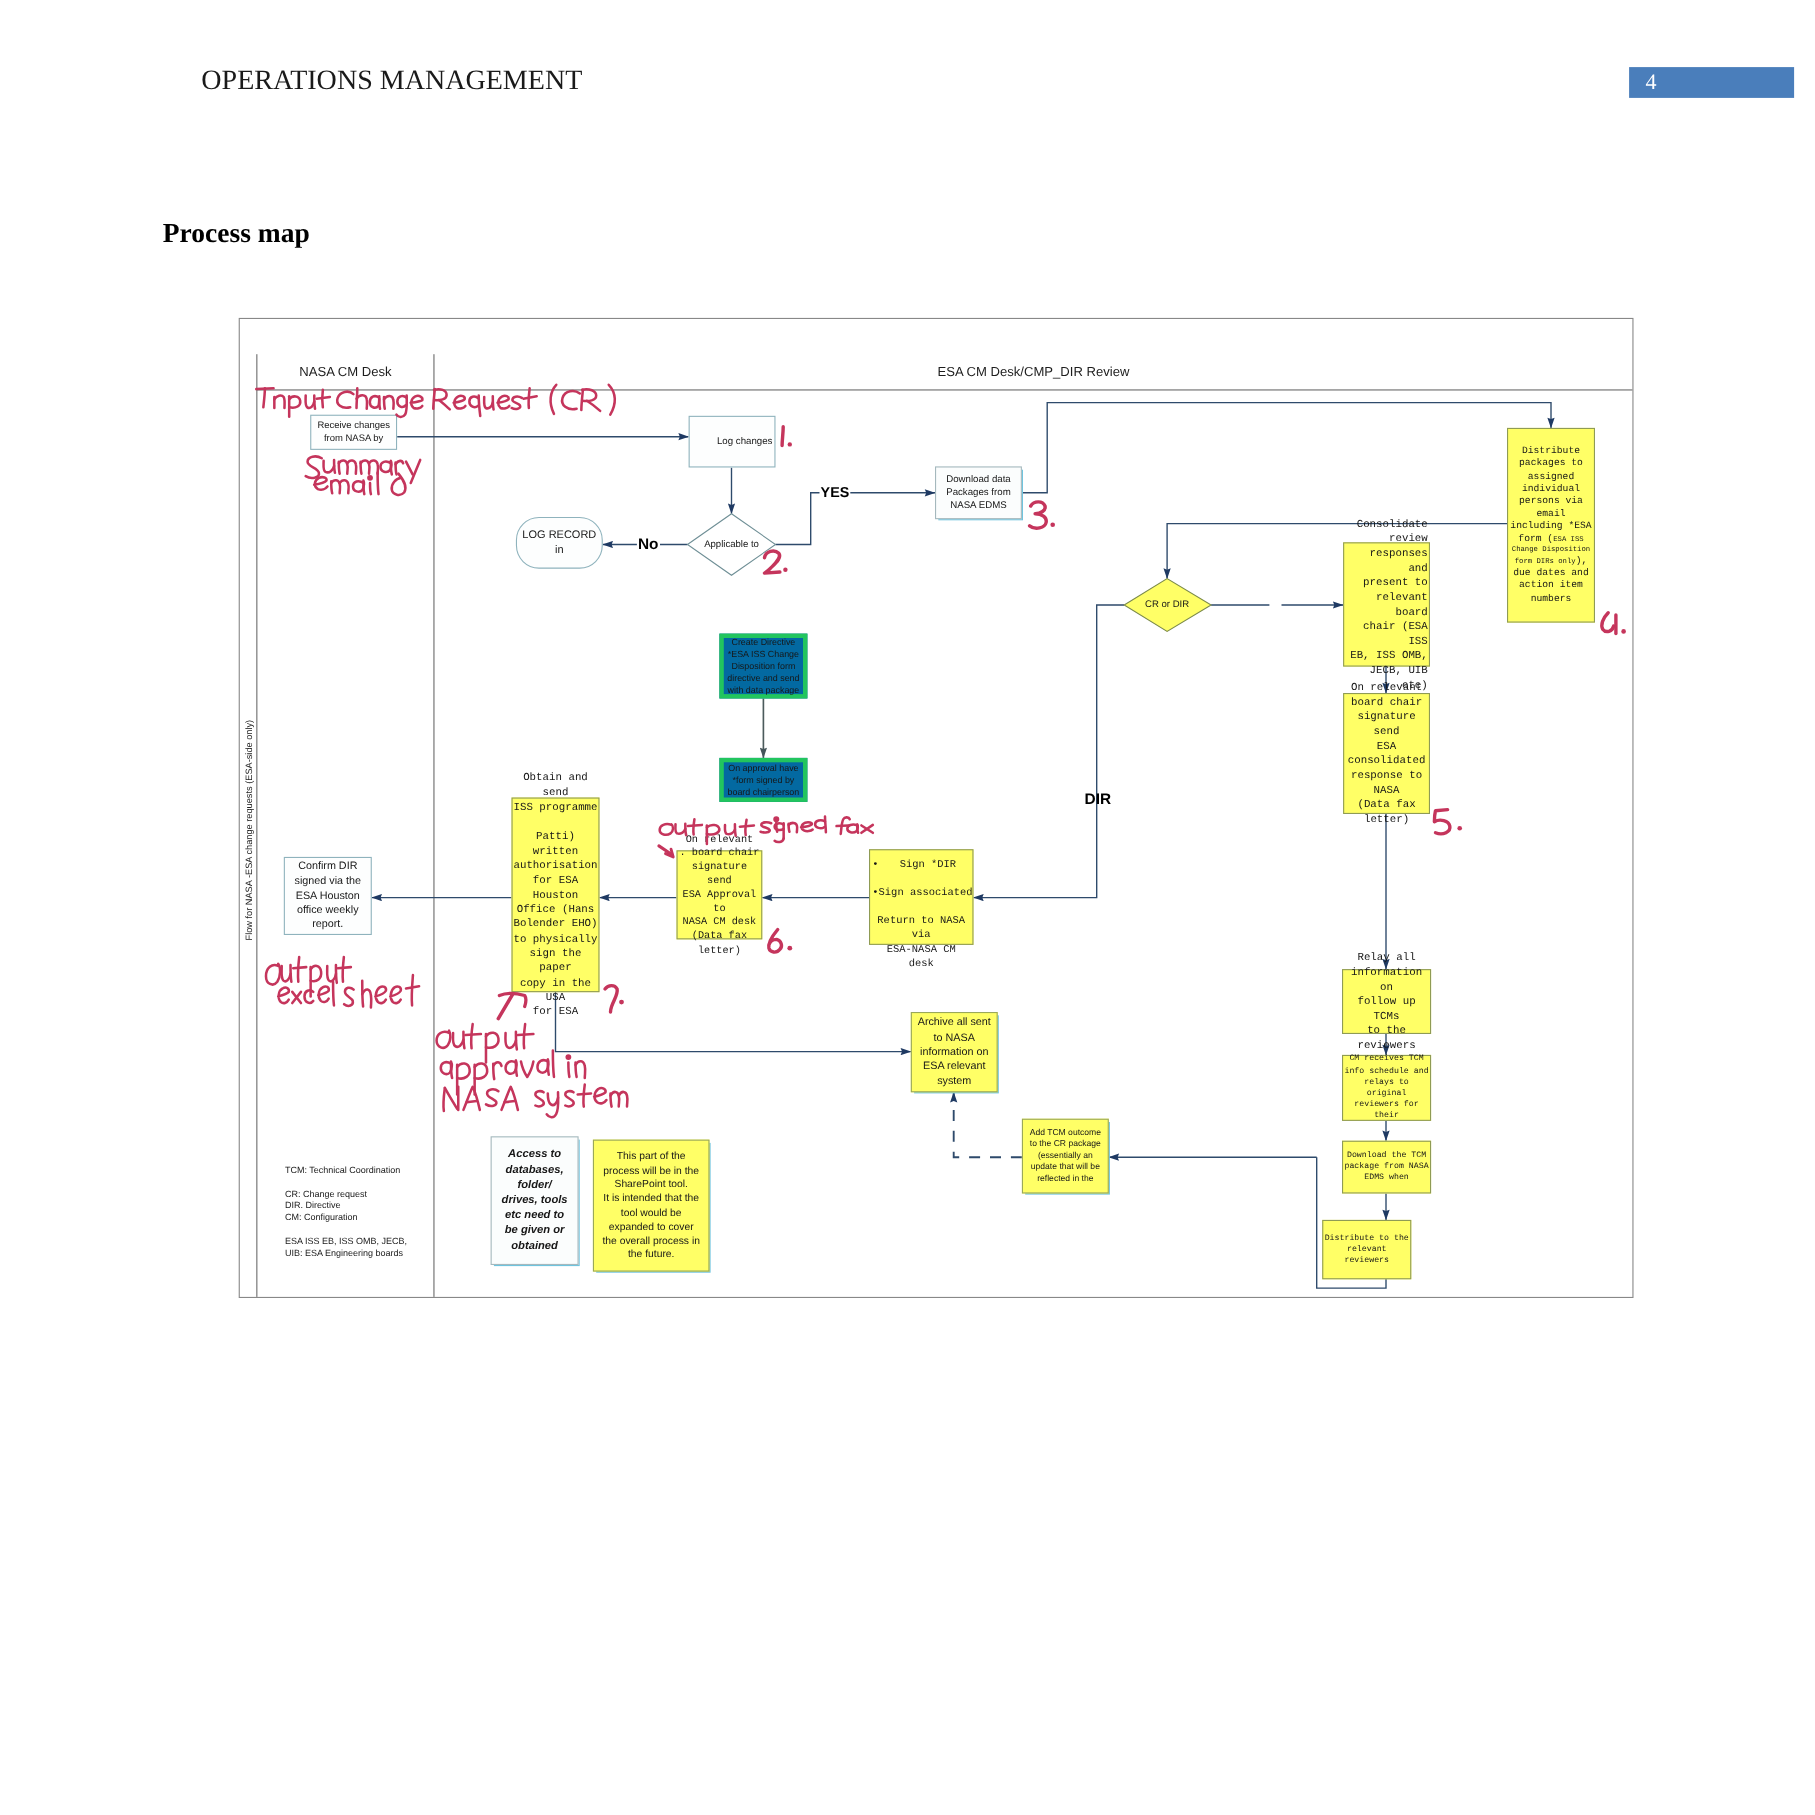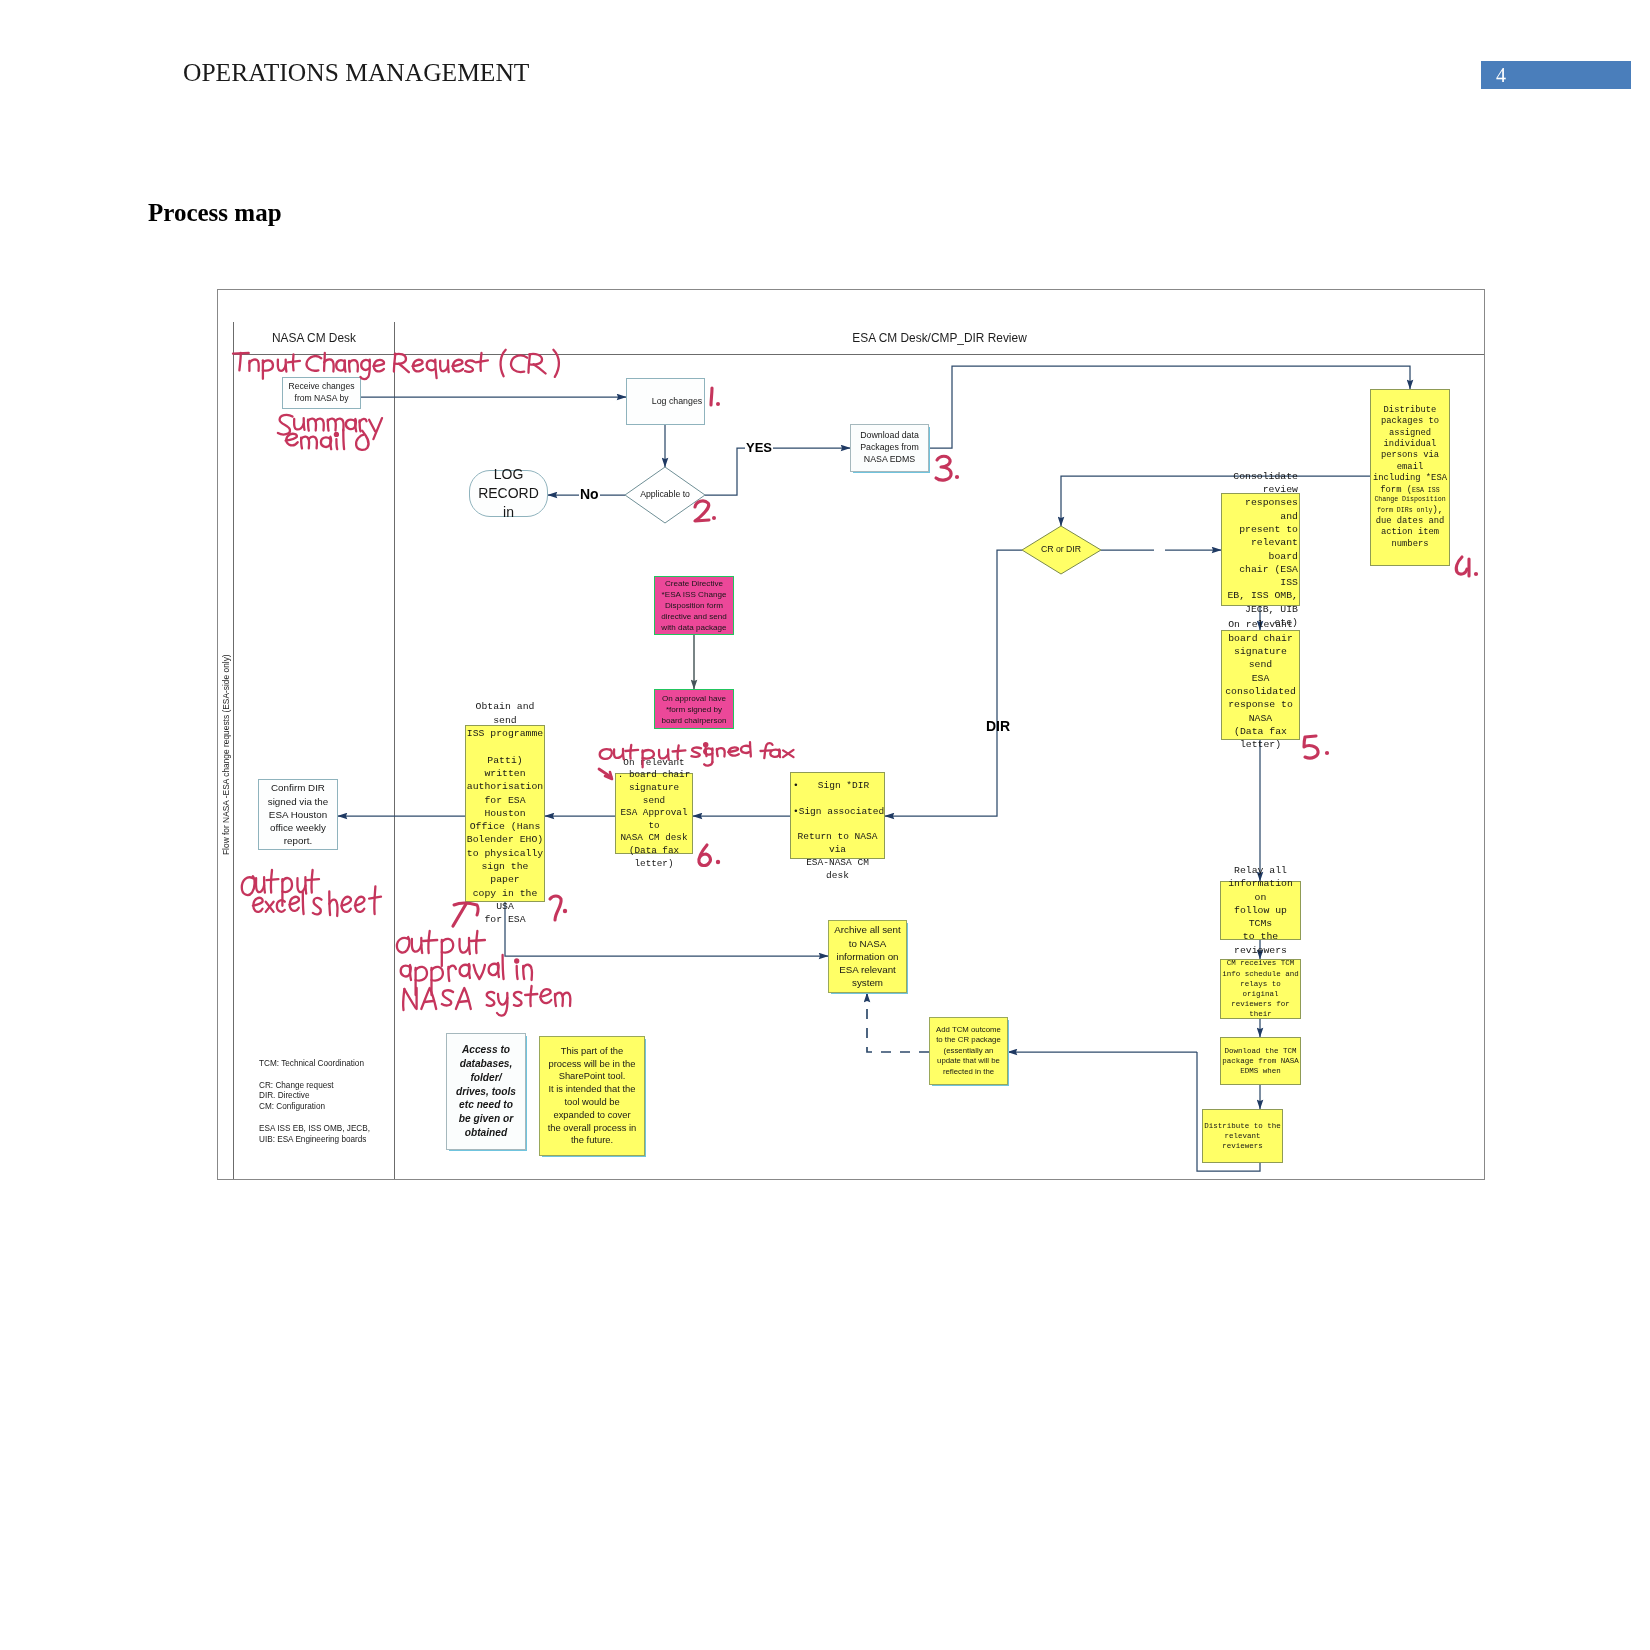--- a/index.html
+++ b/index.html
@@ -21,21 +21,21 @@
   .lane-hdr span{font-family:"Liberation Sans",sans-serif;font-size:11.9px;color:#1d1d1d;}
   .hline{position:absolute;background:#6b6b6b;height:1px;}
   .vline{position:absolute;background:#6b6b6b;width:1px;}
   .sidelabel{position:absolute;font-family:"Liberation Sans",sans-serif;font-size:8.4px;color:#222;
     transform-origin:0 0;white-space:nowrap;}
 
   
   .node{position:absolute;box-sizing:border-box;display:flex;align-items:center;justify-content:center;text-align:center;
         font-family:"Liberation Sans",sans-serif;color:#171717;line-height:1.36;white-space:pre-line;padding:0 1px;}
   .n-white{background:#fdfefe;border:1px solid #8fb3bd;}
-  .n-plain{background:#ec4899;border:1px solid #22c55e;}
+  .n-plain{background:#0369a1;border:4px solid #22c55e;}
   .n-yellow{background:#ffff66;border:1px solid #8f9b55;font-family:Liberation Mono, monospace;}
   .n-cyan{background:#fbfdfd;border:1px solid #a5b8bd;box-shadow:2px 2px 0 -1px #6fc4de;}
   .n-ycyan{background:#ffff66;border:1px solid #9aa85a;box-shadow:2px 2px 0 -1px #6fc4de;}
 
   .lbl{position:absolute;font-family:"Liberation Sans",sans-serif;font-weight:bold;color:#000;}
   .legend{position:absolute;font-family:"Liberation Sans",sans-serif;font-size:8.2px;color:#1a1a1a;line-height:1.32;white-space:pre-line;}
 
   svg.layer{position:absolute;left:0;top:0;overflow:visible;pointer-events:none;}
   .ink{fill:none;stroke:#c5355c;stroke-linecap:round;stroke-linejoin:round;}
 </style>
@@ -126,21 +126,21 @@
       <g stroke="#2e4a6b" stroke-width="1.7" fill="none" stroke-dasharray="10 9">
         <path d="M712,763 L650,763 L650,704" marker-end="url(#ah)"></path>
       </g>
     </svg>
 
     <div class="node n-white" style="left:65px;top:88px;width:79px;height:32px;font-size:8.6px;">Receive changes
 from NASA by</div>
 
     <div class="node n-white" style="left:409px;top:89px;width:79px;height:47px;font-size:8.8px;padding-left:24px;">Log changes</div>
 
-    <div class="node n-white" style="left:252px;top:181px;width:79px;height:47px;font-size:14px;border-radius:21px;">LOG RECORD in</div>
+    <div class="node n-white" style="left:252px;top:181px;width:79px;height:47px;font-size:10px;border-radius:21px;">LOG RECORD in</div>
 
     <svg class="layer" width="1268" height="891" viewBox="0 0 1268 891">
       <polygon points="408,206 448,178 488,206 448,234" fill="#ffffff" stroke="#6f8f96" stroke-width="1"></polygon>
       <polygon points="805,261 844,237 884,261 844,285" fill="#ffff66" stroke="#7b8a4b" stroke-width="1"></polygon>
     </svg>
     <div class="node" style="left:408px;top:198px;width:80px;height:16px;font-size:8.7px;border:none;background:none;">Applicable to</div>
     <div class="node" style="left:804px;top:253px;width:80px;height:16px;font-size:8.7px;border:none;background:none;">CR or DIR</div>
 
     <div class="node n-cyan" style="left:633px;top:135px;width:79px;height:48px;font-size:8.8px;">Download data
 Packages from

